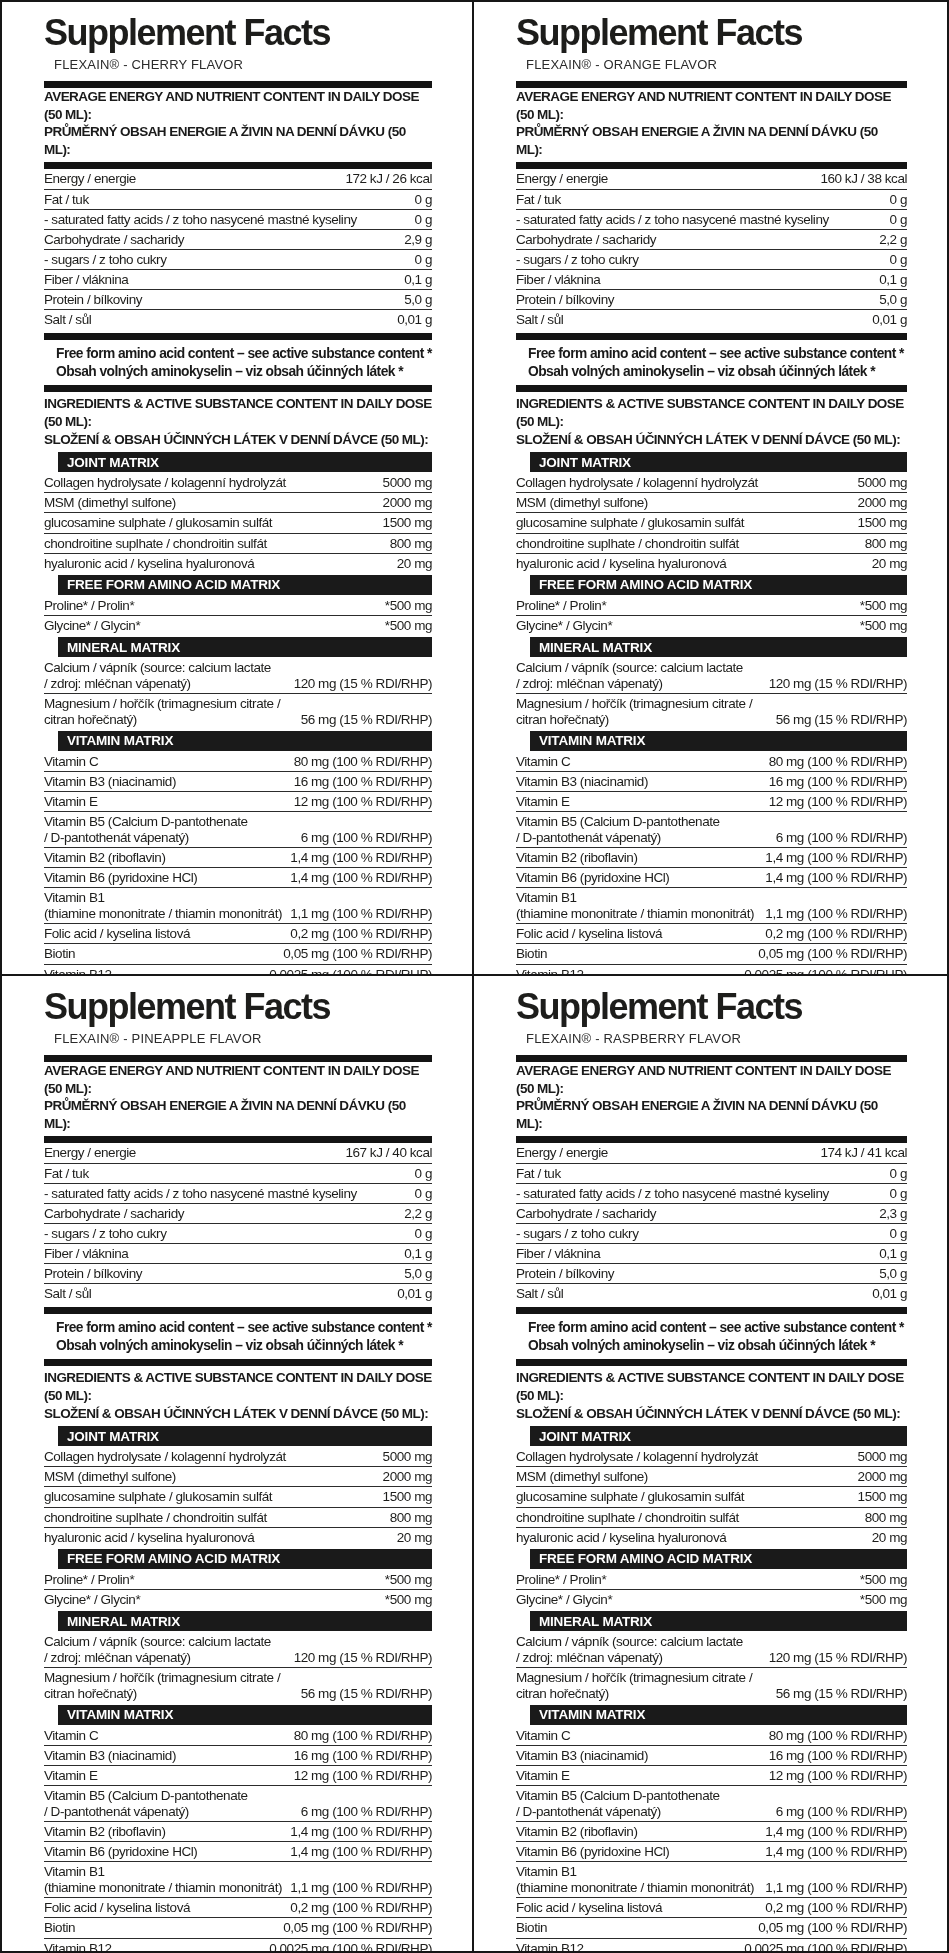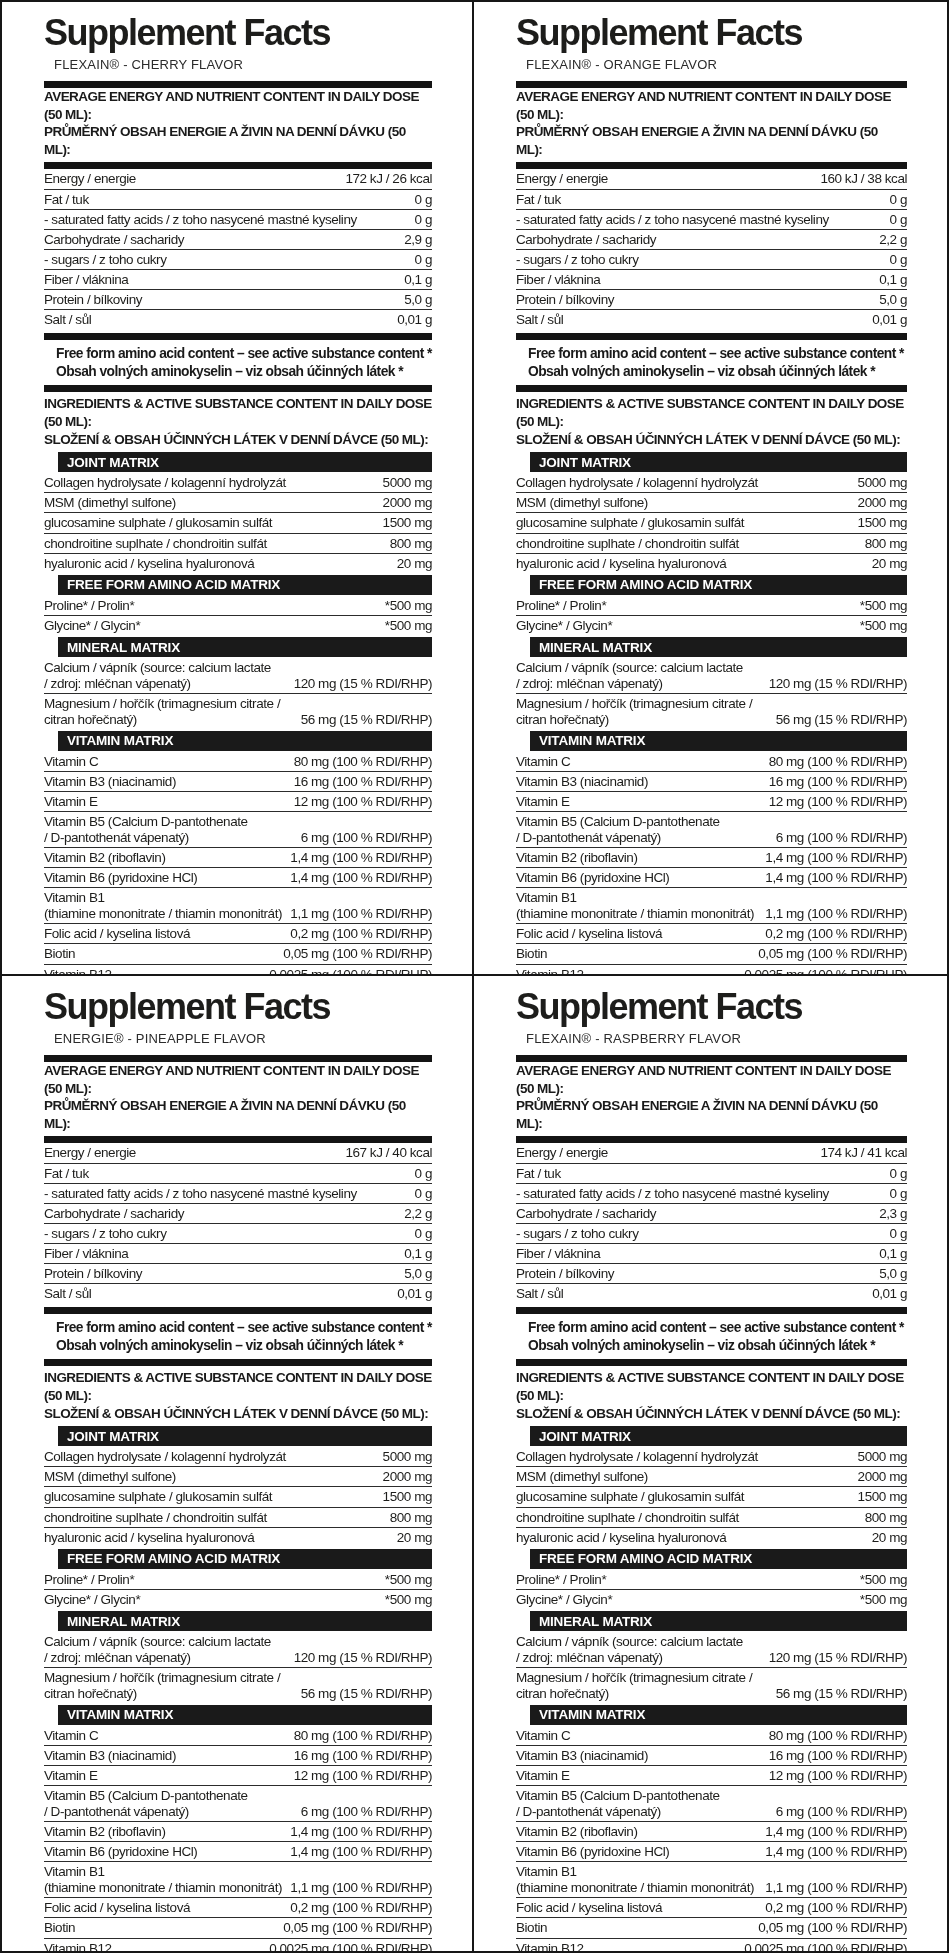--- a/index.html
+++ b/index.html
@@ -371,21 +371,21 @@
         <span class="lbl">Vitamin B12</span>
         <span class="val">0,0025 mg (100 % RDI/RHP)</span>
       </div>
     </div>
 
   </section>
 
   <section class="panel">
 
     <h1 class="sf-title">Supplement Facts</h1>
-    <div class="subtitle">ENERGIE® - PINEAPPLE FLAVOR</div>
+    <div class="subtitle">FLEXAIN® - PINEAPPLE FLAVOR</div>
 
     <div class="bar"></div>
     <div class="bold-head">
       <div>AVERAGE ENERGY AND NUTRIENT CONTENT IN DAILY DOSE (50 ML):</div>
       <div>PRŮMĚRNÝ OBSAH ENERGIE A ŽIVIN NA DENNÍ DÁVKU (50 ML):</div>
     </div>
     <div class="bar"></div>
 
     <div class="rows">
       <div class="row">

